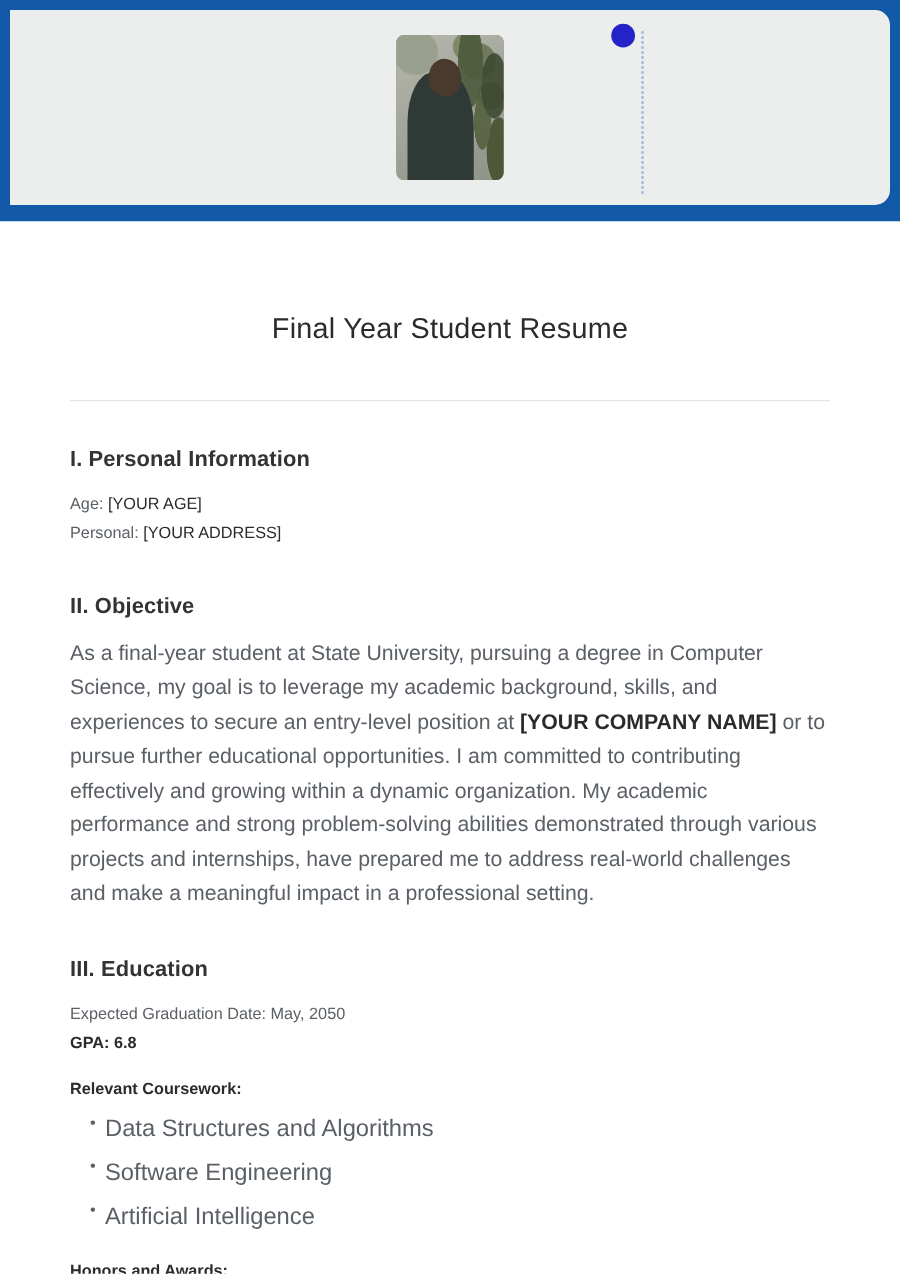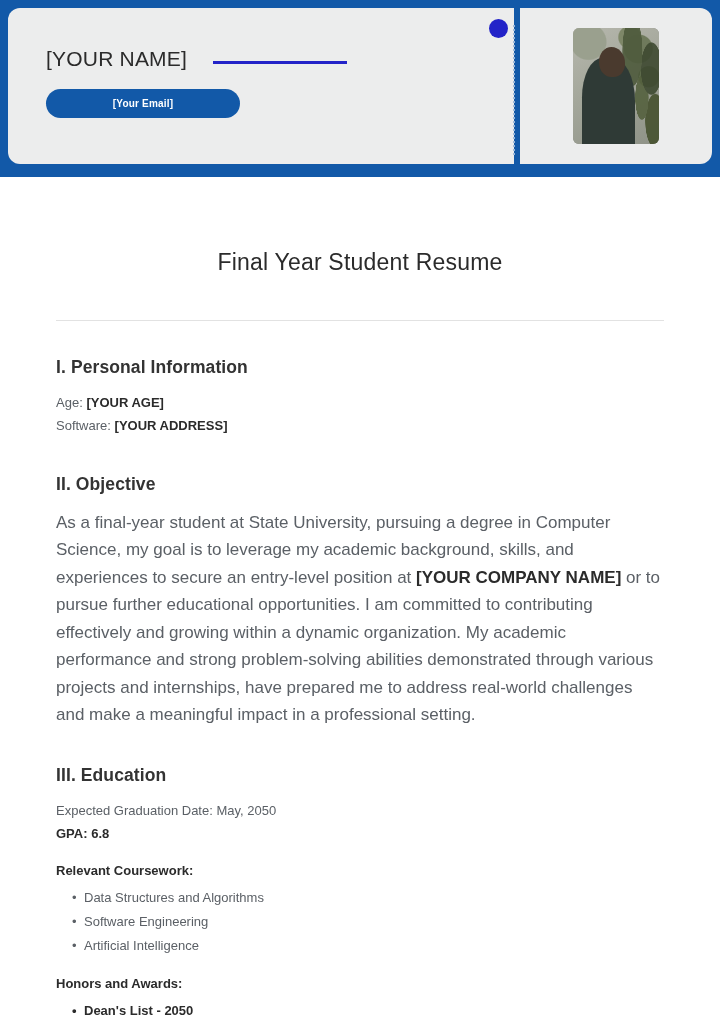--- a/index.html
+++ b/index.html
@@ -168,21 +168,21 @@
     font-weight: 700;
     color: #333333;
     margin: 36px 0 14px 0;
     letter-spacing: .1px;
   }
   .line {
     font-size: 13px;
     color: #5b6066;
     line-height: 1.75;
   }
-  .line b { color: #2b2b2b; font-weight: 700; }
+  .line b { color: #2b2b2b; font-weight: 400; }
   .para {
     font-size: 17px;
     color: #5b6066;
     line-height: 1.62;
     margin: 0;
   }
   .para b { color: #2b2b2b; font-weight: 700; }
   .strong-line {
     font-size: 13px;
     color: #2b2b2b;
@@ -194,21 +194,21 @@
     font-weight: 700;
     color: #2b2b2b;
     margin: 18px 0 8px 0;
   }
   ul.bullets {
     margin: 0;
     padding-left: 18px;
     list-style: none;
   }
   ul.bullets li {
-    font-size: 13px;
+    font-size: 19px;
     color: #5b6066;
     line-height: 1.85;
     position: relative;
     padding-left: 10px;
   }
   ul.bullets li::before {
     content: "\2022";
     position: absolute;
     left: -2px;
     top: 0;
@@ -221,27 +221,20 @@
   }
   ul.bullets li.bold::before { color: #2b2b2b; }
   .edu-block { margin-top: 2px; }
 </style>
 </head>
 <body>
 
 <div class="header-band">
   <div class="header-inner">
 
-    <div class="header-left">
-      <div class="name-row">
-        <div class="your-name">[YOUR NAME]</div>
-        <div class="name-rule"></div>
-      </div>
-      <div class="email-pill">[Your Email]</div>
-    </div>
 
     <div class="blue-dot"></div>
     <div class="dotted-divider"></div>
 
     <div class="header-right">
       <div class="photo-frame">
         <div class="photo-bg"></div>
         <div class="photo-leaves"></div>
         <div class="photo-figure"></div>
         <div class="photo-head"></div>
@@ -255,21 +248,21 @@
 
   <div class="doc-title">Final Year Student Resume</div>
   <div class="divider"></div>
 
   <h2 class="section">I. Personal Information</h2>
   <div class="line">
     <span>Age:</span>
     <b>[YOUR AGE]</b>
   </div>
   <div class="line">
-    <span>Software:</span>
+    <span>Personal:</span>
     <b>[YOUR ADDRESS]</b>
   </div>
 
   <h2 class="section">II. Objective</h2>
   <p class="para"><span>As a final-year student at State University, pursuing a degree in Computer Science, my goal is to leverage my academic background, skills, and experiences to secure an entry-level position at </span><b>[YOUR COMPANY NAME]</b><span> or to pursue further educational opportunities. I am committed to contributing effectively and growing within a dynamic organization. My academic performance and strong problem-solving abilities demonstrated through various projects and internships, have prepared me to address real-world challenges and make a meaningful impact in a professional setting.</span></p>
 
   <h2 class="section">III. Education</h2>
   <div class="edu-block">
     <div class="line">Expected Graduation Date: May, 2050</div>
     <div class="strong-line">GPA: 6.8</div>

